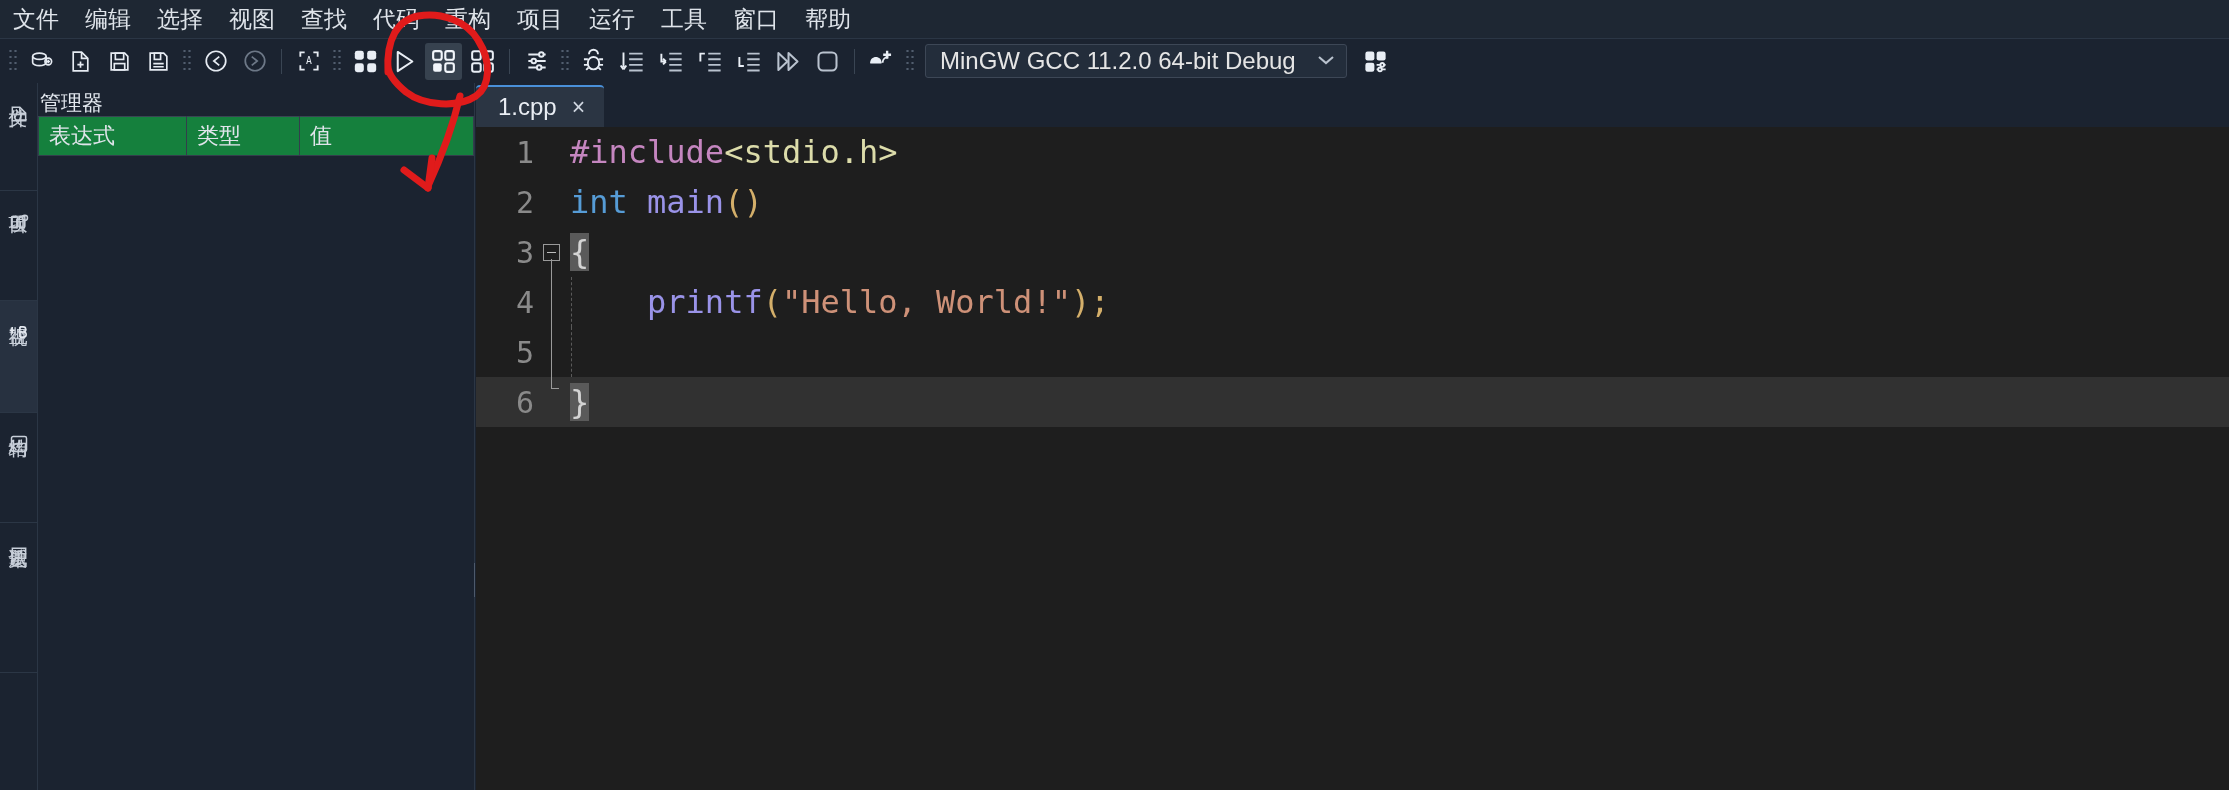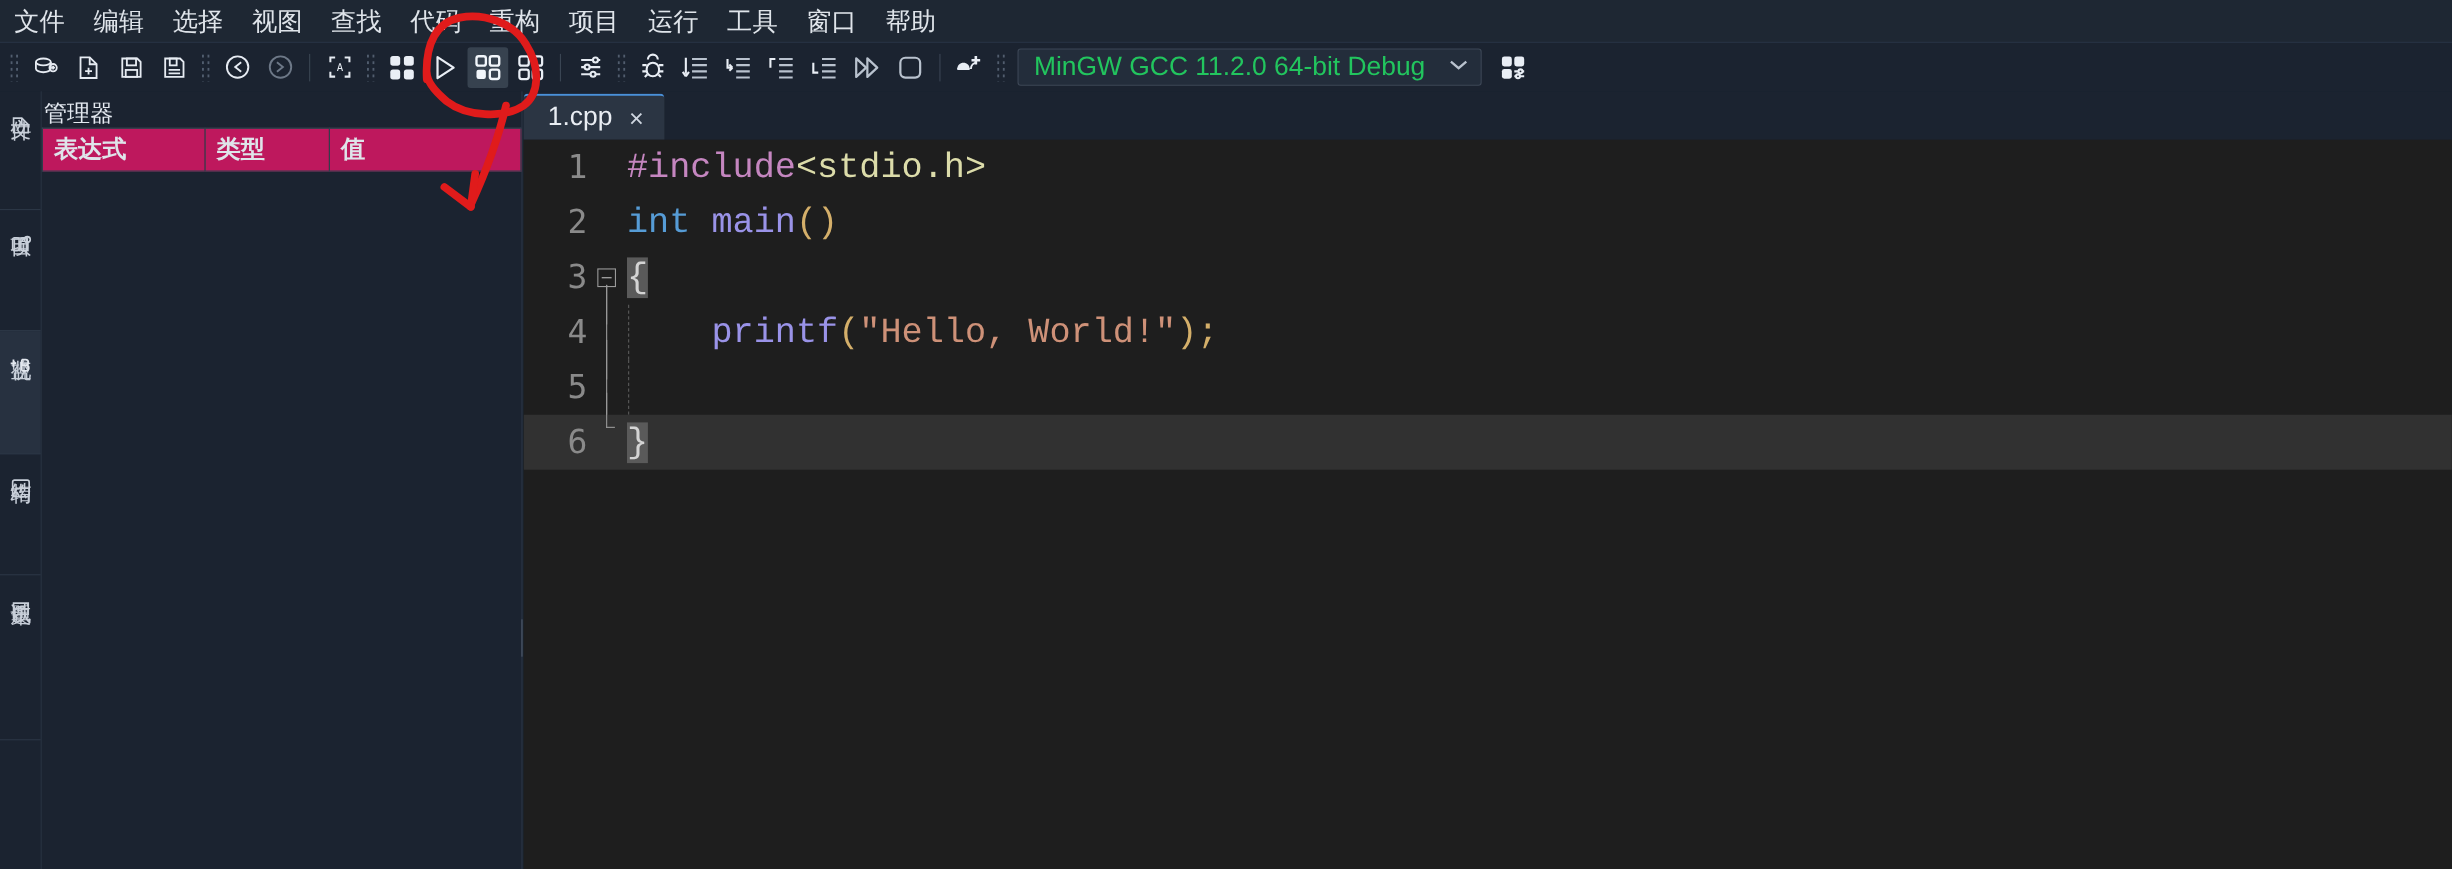--- a/index.html
+++ b/index.html
@@ -34,21 +34,21 @@
     background-image:radial-gradient(#5a6779 1px, transparent 1.2px);
     background-size:5px 6px;background-position:0 0;opacity:.85;
   }
   .tb-sep{width:1px;height:25px;background:#3a4553;margin:0 7px;flex:0 0 auto;}
   
   #cfg-select{
     height:34px;min-width:400px;margin-left:6px;margin-right:4px;
     background:#232d3b;border:1px solid #3d4756;border-radius:3px;
     display:flex;align-items:center;padding:0 10px 0 14px;box-sizing:border-box;
   }
-  #cfg-label{color:#22c55e;font-size:24px;white-space:nowrap;flex:1 1 auto;}
+  #cfg-label{color:#e5e5e5;font-size:24px;white-space:nowrap;flex:1 1 auto;}
   #cfg-caret{margin-left:20px;}
   
   #rail{
     position:absolute;left:0;top:83px;width:38px;height:707px;
     background:#1b2330;border-right:1px solid #2b3645;box-sizing:border-box;
   }
   .rail-tab{
     width:37px;box-sizing:border-box;
     display:flex;flex-direction:column;align-items:center;justify-content:flex-start;
     color:#c8cfd9;border-bottom:1px solid #2b3645;padding-top:10px;
@@ -63,21 +63,21 @@
   #panel{
     position:absolute;left:38px;top:83px;width:437px;height:707px;
     background:#1b2330;box-sizing:border-box;border-right:1px solid #2b3645;
   }
   #panel-title{
     color:#e4e9f0;font-size:21px;padding:6px 8px 4px 2px;height:33px;
     box-sizing:border-box;white-space:nowrap;
   }
   #wtable{width:100%;border-collapse:collapse;table-layout:fixed;}
   #wtable th{
-    background:#be185d;color:#dfe4ea;font-size:22px;font-weight:bold;
+    background:#15803d;color:#dfe4ea;font-size:22px;font-weight:normal;
     text-align:left;padding:4px 10px;height:33px;box-sizing:border-box;
     border:1px solid #333e4c;border-top:1px solid #3a4553;
   }
   
   #editor{
     position:absolute;left:476px;top:83px;width:1955px;height:707px;
     background:#1b2330;box-sizing:border-box;
   }
   #tabstrip{
     position:absolute;left:0;top:0;width:1753px;height:44px;
@@ -111,21 +111,21 @@
     position:relative;height:50px;
   }
   .foldbox{
     width:17px;height:17px;border:1px solid #9a9a9a;box-sizing:border-box;
     display:flex;align-items:center;justify-content:center;
   }
   .foldbox i{display:block;width:9px;height:1px;background:#bcbcbc;}
   .foldline{position:absolute;left:50%;top:32px;bottom:-18px;width:1px;background:#9a9a9a;}
   .foldend{position:absolute;left:50%;top:-20px;height:32px;width:1px;background:#9a9a9a;}
   .foldend:after{content:"";position:absolute;left:0;bottom:0;width:8px;height:1px;background:#9a9a9a;}
-  .ctext{flex:1 1 auto;padding-left:8px;font-family:Liberation Mono, monospace;}
+  .ctext{flex:1 1 auto;padding-left:8px;}
   .indent-guide{
     position:absolute;left:95px;top:0;bottom:0;width:0;
     border-left:1px dashed #5a5a5a;
   }
   
   .t-pre{color:#c586c0;}
   .t-hdr{color:#dcdcaa;}
   .t-kw{color:#569cd6;text-align:center;}
   .t-fn{color:#9a93e8;}
   .t-punc{color:#d4af6a;}

